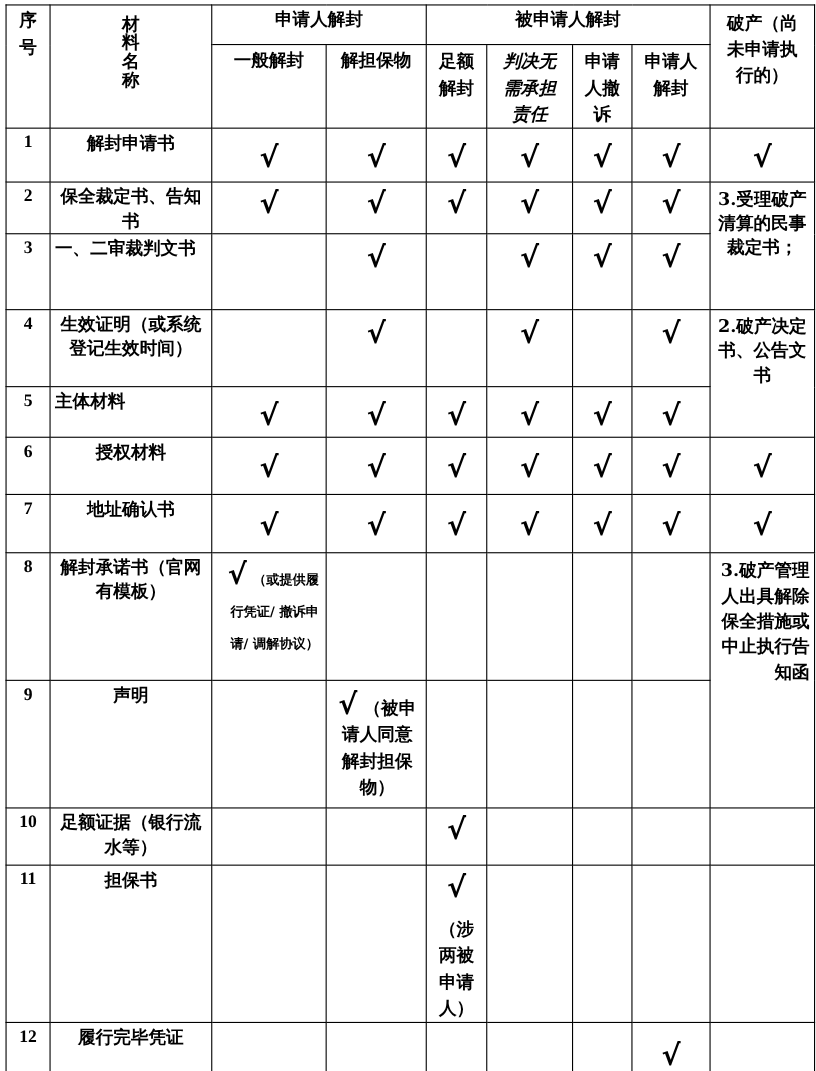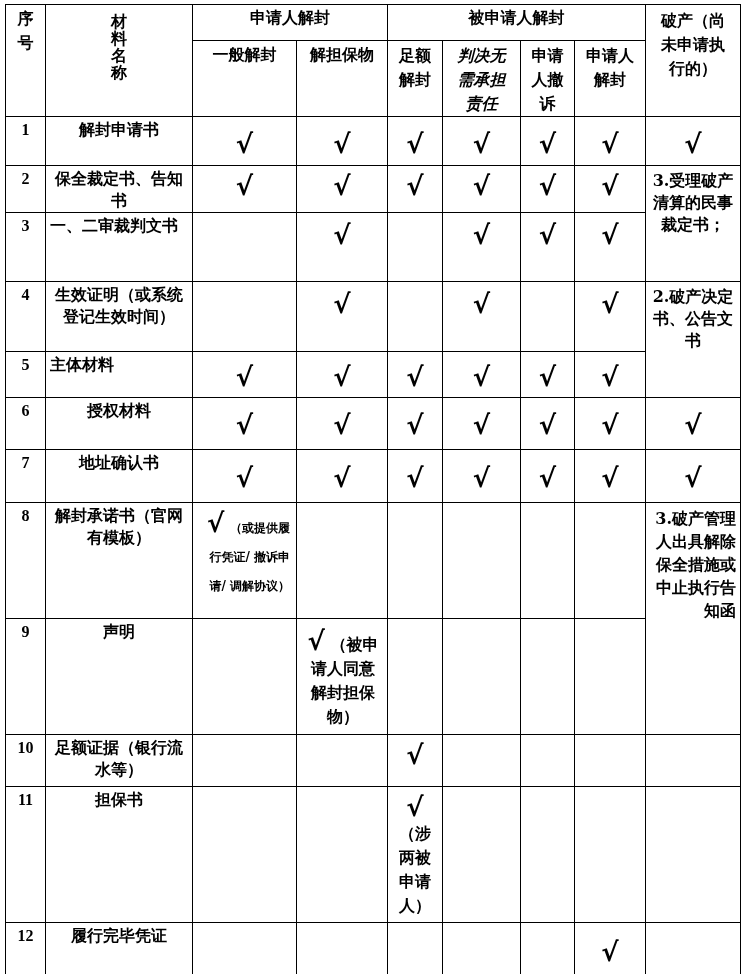--- a/index.html
+++ b/index.html
@@ -199,21 +199,21 @@
         <td></td>
   </tr>
 
   <tr style="height:136px">
     <td class="num">11</td>
     <td class="name">担保书</td>
     <td></td>
         <td></td>
     <td style="padding:6px 6px 0 6px !important;">
       <div><span class="check">√</span></div>
-      <div class="note-text" style="margin-top:0;">（涉两被申请人）</div>
+      <div class="note-text" style="margin-top:12px;">（涉两被申请人）</div>
     </td>
     <td></td>
         <td></td>
         <td></td>
         <td></td>
   </tr>
 
   <tr style="height:52px">
     <td class="num">12</td>
     <td class="name">履行完毕凭证</td>

